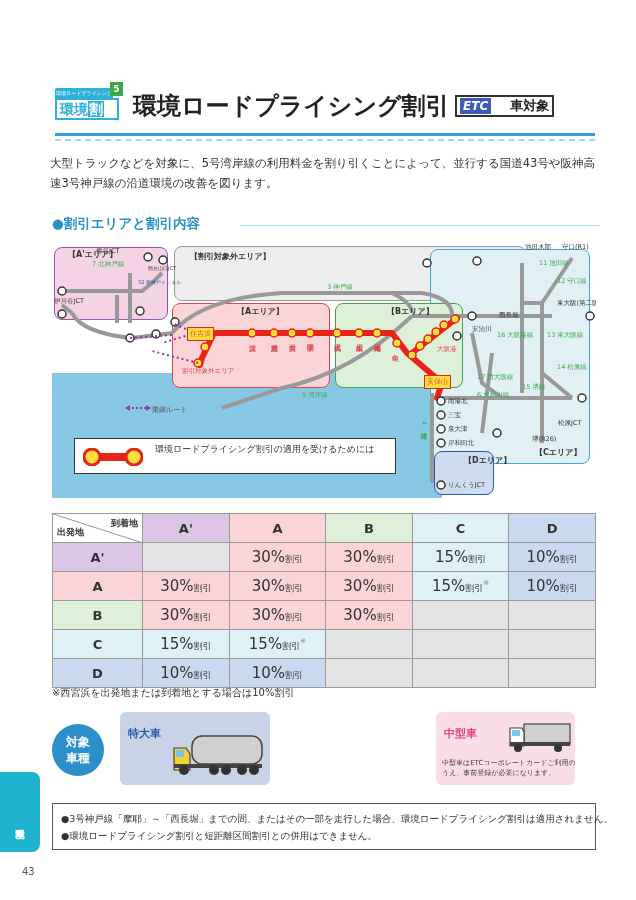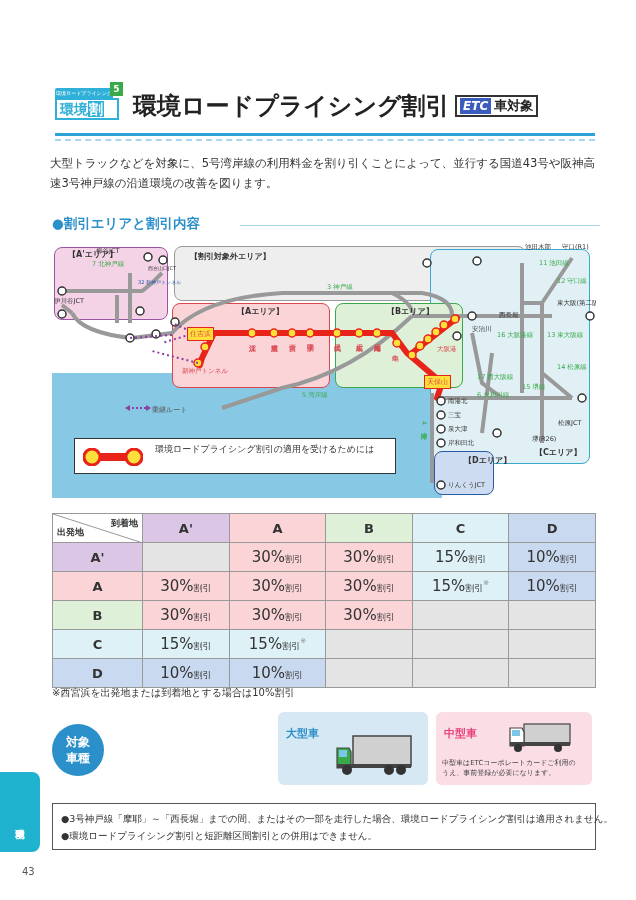--- a/index.html
+++ b/index.html
@@ -5,21 +5,21 @@
   * { box-sizing: border-box; margin: 0; padding: 0; }
   body { width: 636px; height: 900px; background: #fff; font-family: "DejaVu Sans", "Liberation Sans", sans-serif; color: #333; position: relative; overflow: hidden; }
   .header { position: absolute; left: 55px; top: 80px; width: 540px; height: 50px; }
   .badge { position: absolute; left: 0; top: 0; width: 68px; height: 44px; }
   .badge-top { position: absolute; left: 0; top: 8px; width: 58px; height: 10px; background: #2eb0d8; color: #fff; font-size: 5px; line-height: 10px; text-align: center; border-radius: 2px 2px 0 0; }
   .badge-num { position: absolute; left: 55px; top: 2px; width: 13px; height: 14px; background: #3aa94a; color: #fff; font-size: 9px; font-weight: bold; text-align: center; line-height: 14px; }
   .badge-main { position: absolute; left: 0; top: 18px; width: 64px; height: 22px; border: 2px solid #2eb0d8; background: #fff; color: #2eb0d8; font-size: 14px; font-weight: bold; line-height: 18px; padding-left: 3px; }
   .badge-main span.hl { background: #2eb0d8; color: #fff; padding: 0 1px; }
   .title { position: absolute; left: 78px; top: 10px; font-size: 24px; font-weight: bold; color: #222; letter-spacing: 0; white-space: nowrap; }
   .etc { position: absolute; left: 400px; top: 15px; height: 22px; border: 2px solid #333; display: flex; align-items: center; padding: 0 3px; background: #fff; }
-  .etc-logo { background: #3b5bbf; color: #fff; font-weight: bold; font-style: italic; font-size: 12px; padding: 0 3px; margin-right: 3px; line-height: 16px; }
+  .etc-logo { background: #3b5bbf; color: #fff; font-weight: bold; font-style: italic; font-size: 12px; padding: 0 3px; margin-right: 19px; line-height: 16px; }
   .etc-txt { font-size: 13px; font-weight: bold; color: #222; }
   .rule1 { position: absolute; left: 55px; top: 133px; width: 540px; height: 3px; background: #2ba3d7; }
   .rule2 { position: absolute; left: 55px; top: 139px; width: 540px; border-top: 2px dashed #a9d6ee; }
   .intro { position: absolute; left: 50px; top: 153px; width: 550px; font-size: 11.5px; line-height: 20px; color: #333; }
   .sec { position: absolute; left: 52px; top: 215px; font-size: 13.5px; font-weight: bold; color: #2b8fc9; white-space: nowrap; }
   .sec-line { position: absolute; left: 240px; top: 225px; width: 360px; height: 1px; background: #a9d6ee; }
 
   .map { position: absolute; left: 52px; top: 243px; width: 544px; height: 255px; background: #fff; overflow: hidden; }
   .sea { position: absolute; left: 0; top: 130px; width: 390px; height: 125px; background: #87c8e4; }
   .sea2 { position: absolute; left: 370px; top: 200px; width: 20px; height: 55px; background: #87c8e4; }
@@ -48,21 +48,21 @@
   .corner { position: relative; width: 90px; background: #fff; }
   .corner .to { position: absolute; right: 4px; top: 3px; font-size: 9px; }
   .corner .from { position: absolute; left: 4px; bottom: 3px; font-size: 9px; }
   .corner svg { position: absolute; left: 0; top: 0; }
   .cAp { background: #dcc6e6; } .cA { background: #fbd4d8; } .cB { background: #dff0d8; } .cC { background: #def1f7; } .cD { background: #c9daf0; } .cX { background: #e4e4e4; }
   .footnote { position: absolute; left: 52px; top: 686px; font-size: 10px; color: #333; white-space: nowrap; }
 
   .vehicles { position: absolute; left: 52px; top: 712px; width: 544px; height: 76px; }
   .vt-circle { position: absolute; left: 0; top: 12px; width: 52px; height: 52px; border-radius: 50%; background: #2b8fc9; color: #fff; font-weight: bold; font-size: 12px; text-align: center; line-height: 16px; padding-top: 10px; }
   .vcard { position: absolute; top: 0; width: 150px; height: 73px; border-radius: 6px; }
-  .v1 { left: 68px; background: #c8d3e8; } .v2 { left: 226px; background: #d6e8f4; } .v3 { left: 384px; width: 156px; background: #fbdde6; }
+  .v1 { left: 68px; background: #c8d3e8; } .v2 { left: 226px; background: #d6e8f4; } .v3 { left: 384px; width: 139px; background: #fbdde6; }
   .vname { position: absolute; left: 8px; top: 14px; font-size: 11px; font-weight: bold; }
   .v1 .vname { color: #2b5ba5; } .v2 .vname { color: #2b8fc9; } .v3 .vname { color: #e8407a; }
   .vnote { position: absolute; left: 6px; top: 46px; font-size: 7px; line-height: 10px; color: #444; white-space: nowrap; }
   .truck { position: absolute; }
 
   .bottom-note { position: absolute; left: 52px; top: 803px; width: 544px; height: 47px; border: 1.5px solid #555; padding: 6px 8px; font-size: 9.5px; line-height: 17px; color: #333; white-space: nowrap; }
   .side-tab { position: absolute; left: 0; top: 772px; width: 40px; height: 80px; background: #1fb3cf; border-radius: 0 8px 8px 0; color: #fff; font-size: 9px; font-weight: bold; writing-mode: vertical-rl; text-align: center; line-height: 40px; padding-top: 20px; }
   .pageno { position: absolute; left: 22px; top: 866px; font-size: 10px; color: #555; }
 </style>
 </head>
@@ -191,21 +191,21 @@
 
   <div class="stn" style="left:44px;top:4px;">柳谷JCT</div>
   <div class="stn" style="left:96px;top:22px;font-size:5px;">西宮山口JCT</div>
   <div class="stn" style="left:2px;top:54px;">伊川谷JCT</div>
   <div class="route-g" style="left:40px;top:17px;">7 北神戸線</div>
   <div class="route-g" style="left:86px;top:36px;font-size:5px;color:#2b5ba5;">32 新神戸トンネル</div>
 
   <div class="route-g" style="left:275px;top:40px;">3 神戸線</div>
 
   <div class="stn" style="left:135px;top:84px;background:#ffe03a;border:1px solid #e8241a;color:#d9474f;font-size:7px;padding:1px 2px;">住吉浜</div>
-  <div class="stn" style="left:130px;top:124px;color:#d9474f;font-size:6.5px;">新神戸トンネル</div>
+  <div class="stn" style="left:130px;top:124px;color:#d9474f;font-size:6.5px;">割引対象外エリア</div>
   <div class="stn-red" style="left:195px;top:96px;">深江浜</div>
   <div class="stn-red" style="left:217px;top:96px;">南芦屋浜</div>
   <div class="stn-red" style="left:235px;top:96px;">西宮浜</div>
   <div class="stn-red" style="left:253px;top:96px;">甲子園浜</div>
 
   <div class="stn-red" style="left:280px;top:96px;">鳴尾浜</div>
   <div class="stn-red" style="left:302px;top:96px;">尼崎末広</div>
   <div class="stn-red" style="left:320px;top:96px;">尼崎東海岸</div>
   <div class="stn-red" style="left:338px;top:106px;">中島</div>
   <div class="stn" style="left:385px;top:102px;color:#d9474f;">大阪港</div>
@@ -308,30 +308,32 @@
   </tr>
 </tbody>
   </table>
 <div class="footnote">※西宮浜を出発地または到着地とする場合は10%割引</div>
 
 <div class="vehicles">
   <div class="vt-circle">
     <div>対象</div>
     <div>車種</div>
   </div>
-  <div class="vcard v2">
-    <div class="vname">大型車</div>
-    <svg class="truck" style="left:55px;top:20px;" width="80" height="44">
-      <rect x="20" y="4" width="58" height="30" fill="#d0d0d0" stroke="#444" stroke-width="1.5"></rect>
-      <path d="M4 16 L16 16 L18 20 L18 36 L4 36 Z" fill="#3aa94a" stroke="#444" stroke-width="1.2"></path>
+  <div class="vcard v1">
+    <div class="vname">特大車</div>
+    <svg class="truck" style="left:50px;top:20px;" width="94" height="44">
+      <rect x="22" y="4" width="70" height="28" rx="10" fill="#d0d0d0" stroke="#444" stroke-width="1.5"></rect>
+      <path d="M4 16 L16 16 L20 22 L20 38 L4 38 Z" fill="#f2d22e" stroke="#444" stroke-width="1.2"></path>
       <rect x="6" y="18" width="8" height="7" fill="#7cc6e8"></rect>
-      <rect x="4" y="32" width="74" height="4" fill="#444"></rect>
+      <rect x="4" y="32" width="88" height="4" fill="#444"></rect>
       <circle cx="14" cy="38" r="5" fill="#333"></circle>
+        <circle cx="44" cy="38" r="5" fill="#333"></circle>
         <circle cx="56" cy="38" r="5" fill="#333"></circle>
-        <circle cx="68" cy="38" r="5" fill="#333"></circle>
+        <circle cx="72" cy="38" r="5" fill="#333"></circle>
+        <circle cx="84" cy="38" r="5" fill="#333"></circle>
     </svg>
   </div>
   <div class="vcard v3">
     <div class="vname">中型車</div>
     <svg class="truck" style="left:70px;top:6px;" width="66" height="36">
       <rect x="18" y="6" width="46" height="20" fill="#d0d0d0" stroke="#444" stroke-width="1.2"></rect>
       <path d="M4 10 L16 10 L18 14 L18 28 L4 28 Z" fill="#fff" stroke="#444" stroke-width="1.2"></path>
       <rect x="6" y="12" width="8" height="6" fill="#7cc6e8"></rect>
       <rect x="4" y="24" width="60" height="4" fill="#444"></rect>
       <circle cx="12" cy="30" r="4" fill="#333"></circle>

